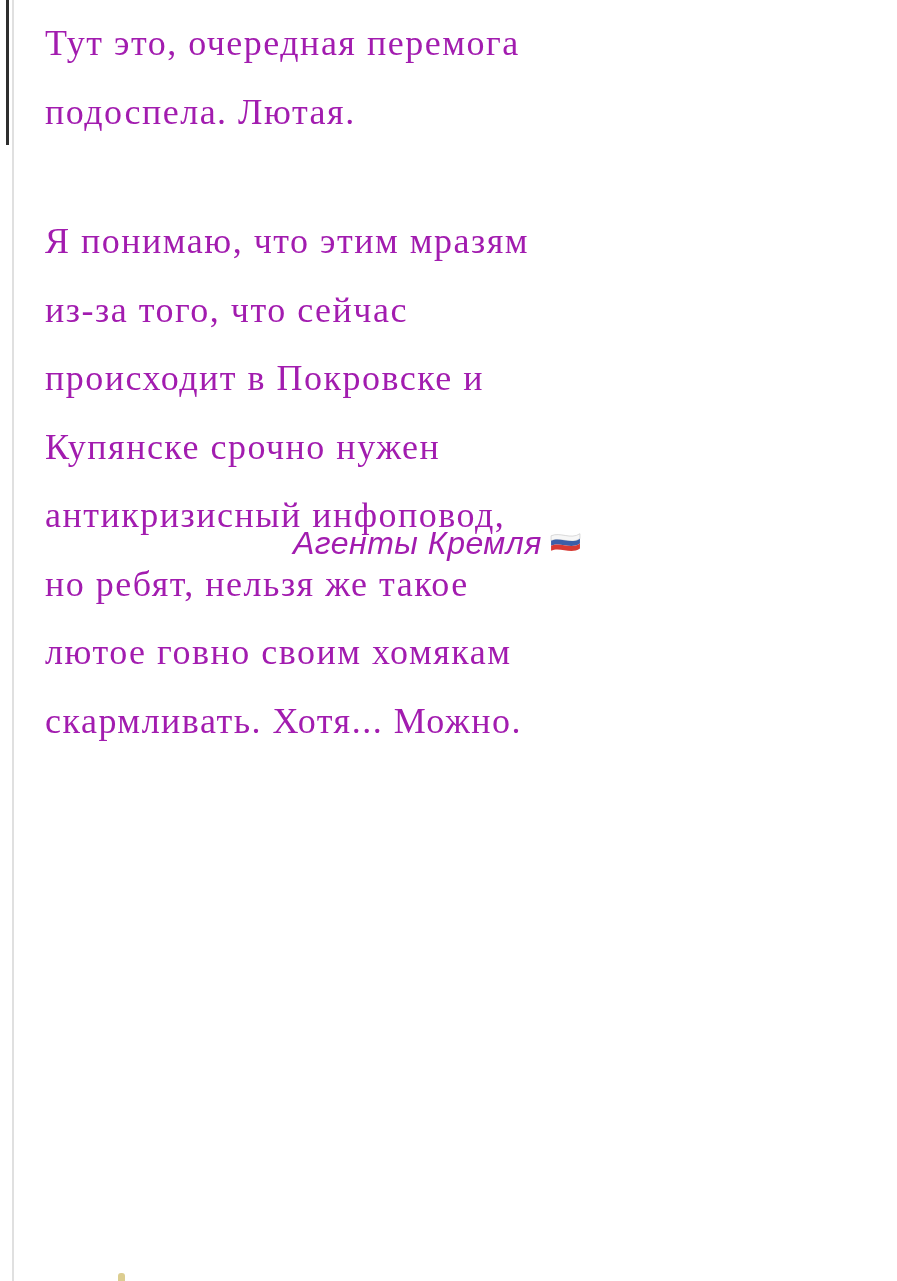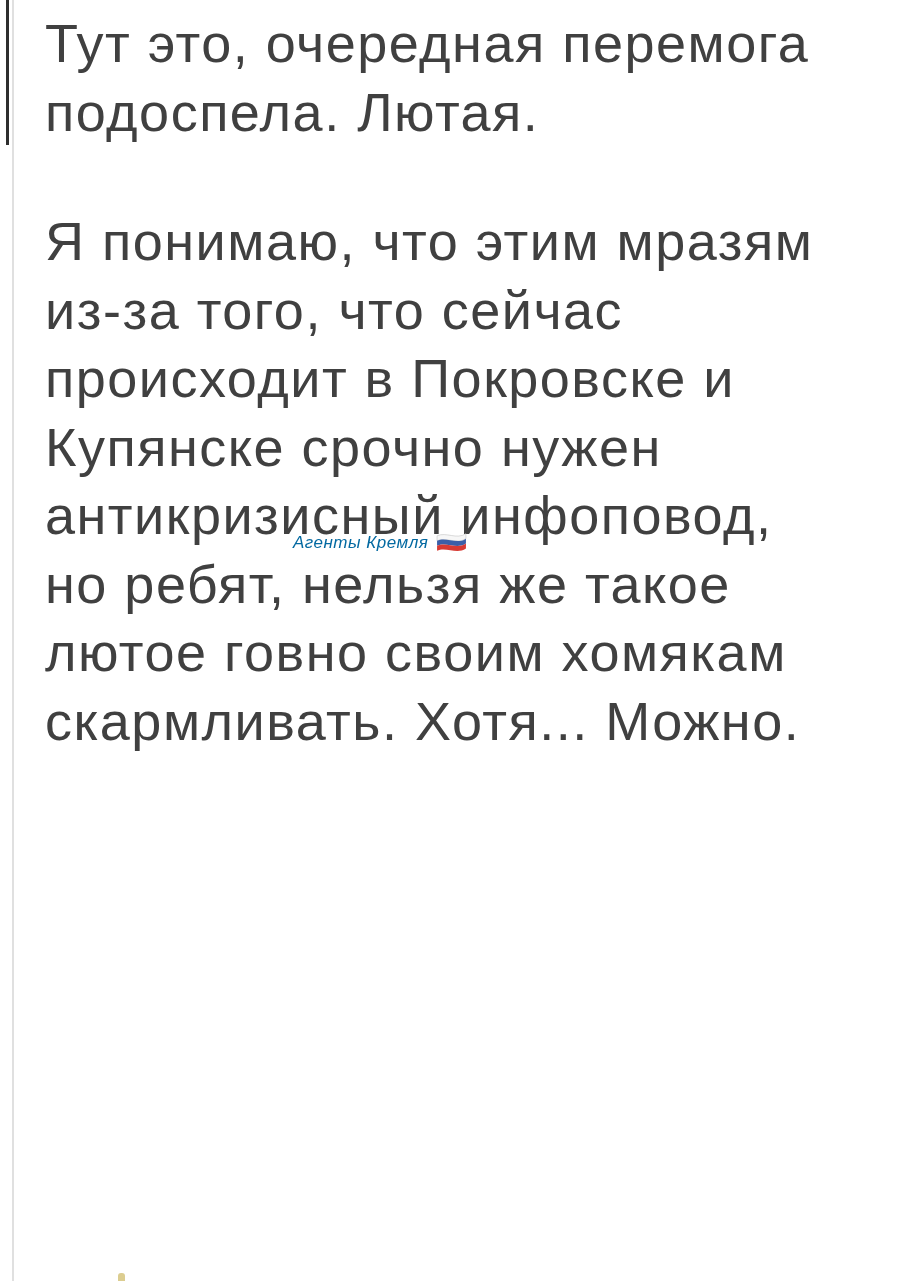--- a/index.html
+++ b/index.html
@@ -32,42 +32,43 @@
   }
   .content {
     position: absolute;
     left: 45px;
     top: 9px;
     width: 840px;
   }
   .content p {
     white-space: pre-line;
     margin: 0 0 61px 0;
-    font-size: 54px;
+    font-size: 36px;
     line-height: 68.5px;
     letter-spacing: 1.5px;
-    color: #404040;
+    color: #a21caf;
     font-weight: 400;
+    font-family: Liberation Serif, serif;
   }
   .watermark {
     position: absolute;
     left: 293px;
     top: 529px;
     display: flex;
     align-items: center;
     gap: 7px;
     pointer-events: none;
     z-index: 5;
   }
   .watermark .wm-label {
     font-style: italic;
-    font-size: 17px;
+    font-size: 32px;
     line-height: 28px;
     letter-spacing: 0.5px;
-    color: #0369a1;
+    color: #a21caf;
   }
   .watermark svg {
     display: block;
   }
   .emoji-fragment {
     position: absolute;
     left: 118px;
     top: 1273px;
     width: 7px;
     height: 8px;

